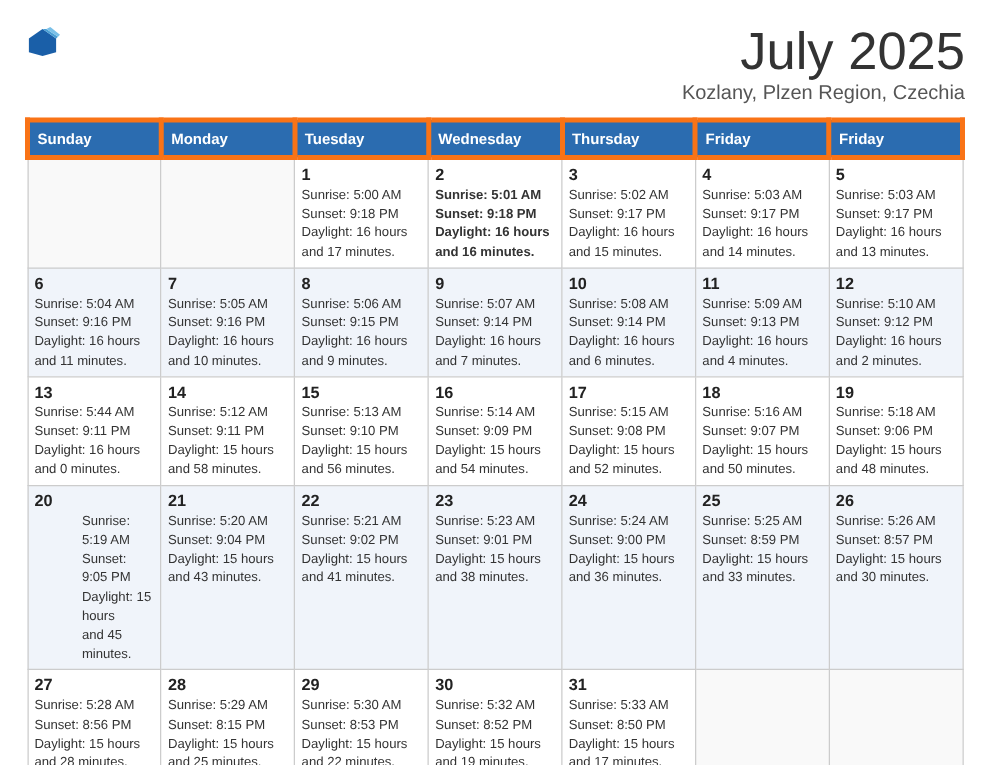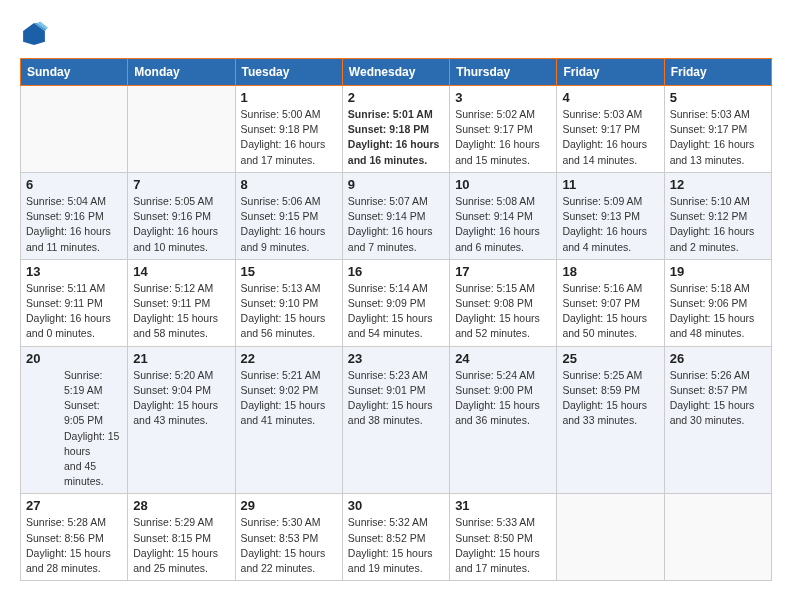--- a/index.html
+++ b/index.html
@@ -35,21 +35,21 @@
       border-collapse: collapse;
       font-size: 11px;
     }
     thead tr th {
       background: #2b6cb0;
       color: #fff;
       text-align: left;
       padding: 6px 6px;
       font-size: 12px;
       font-weight: bold;
-      border: 1px solid #f97316;
+      border: 4px solid #f97316;
     }
     tbody tr td {
       border: 1px solid #ccc;
       vertical-align: top;
       padding: 4px 5px;
       min-height: 80px;
       height: 85px;
       width: 107px;
     }
     tbody tr:nth-child(odd) td { background: #fff; }
@@ -71,20 +71,24 @@
 <body>
 
 <div class="header">
   <div class="logo">
     <svg class="logo-icon" viewBox="0 0 36 36">
       <polygon points="18,4 32,14 32,28 18,32 4,28 4,14" fill="#1a5fa8"></polygon>
       <polygon points="22,4 34,12 32,14 18,4" fill="#4a9fd4"></polygon>
       <polygon points="26,2 36,10 34,12 22,4" fill="#7ac0e8"></polygon>
     </svg>
   </div>
+  <div class="title-block">
+    <div class="month-title">July 2025</div>
+    <div class="location">Kozlany, Plzen Region, Czechia</div>
+  </div>
 </div>
 
 <table>
   <thead>
     <tr>
     <th>Sunday</th>
         <th>Monday</th>
         <th>Tuesday</th>
         <th>Wednesday</th>
         <th>Thursday</th>
@@ -179,21 +183,21 @@
           <div class="day-num">12</div>
           <div class="day-detail" style="white-space: pre-line;">Sunrise: 5:10 AM
 Sunset: 9:12 PM
 Daylight: 16 hours
 and 2 minutes.</div>
         </td>
       </tr>
       <tr>
         <td>
           <div class="day-num">13</div>
-          <div class="day-detail" style="white-space: pre-line;">Sunrise: 5:11 AM
+          <div class="day-detail" style="white-space: pre-line;">Sunrise: 5:44 AM
 Sunset: 9:11 PM
 Daylight: 16 hours
 and 0 minutes.</div>
         </td>
         <td>
           <div class="day-num">14</div>
           <div class="day-detail" style="white-space: pre-line;">Sunrise: 5:12 AM
 Sunset: 9:11 PM
 Daylight: 15 hours
 and 58 minutes.</div>

